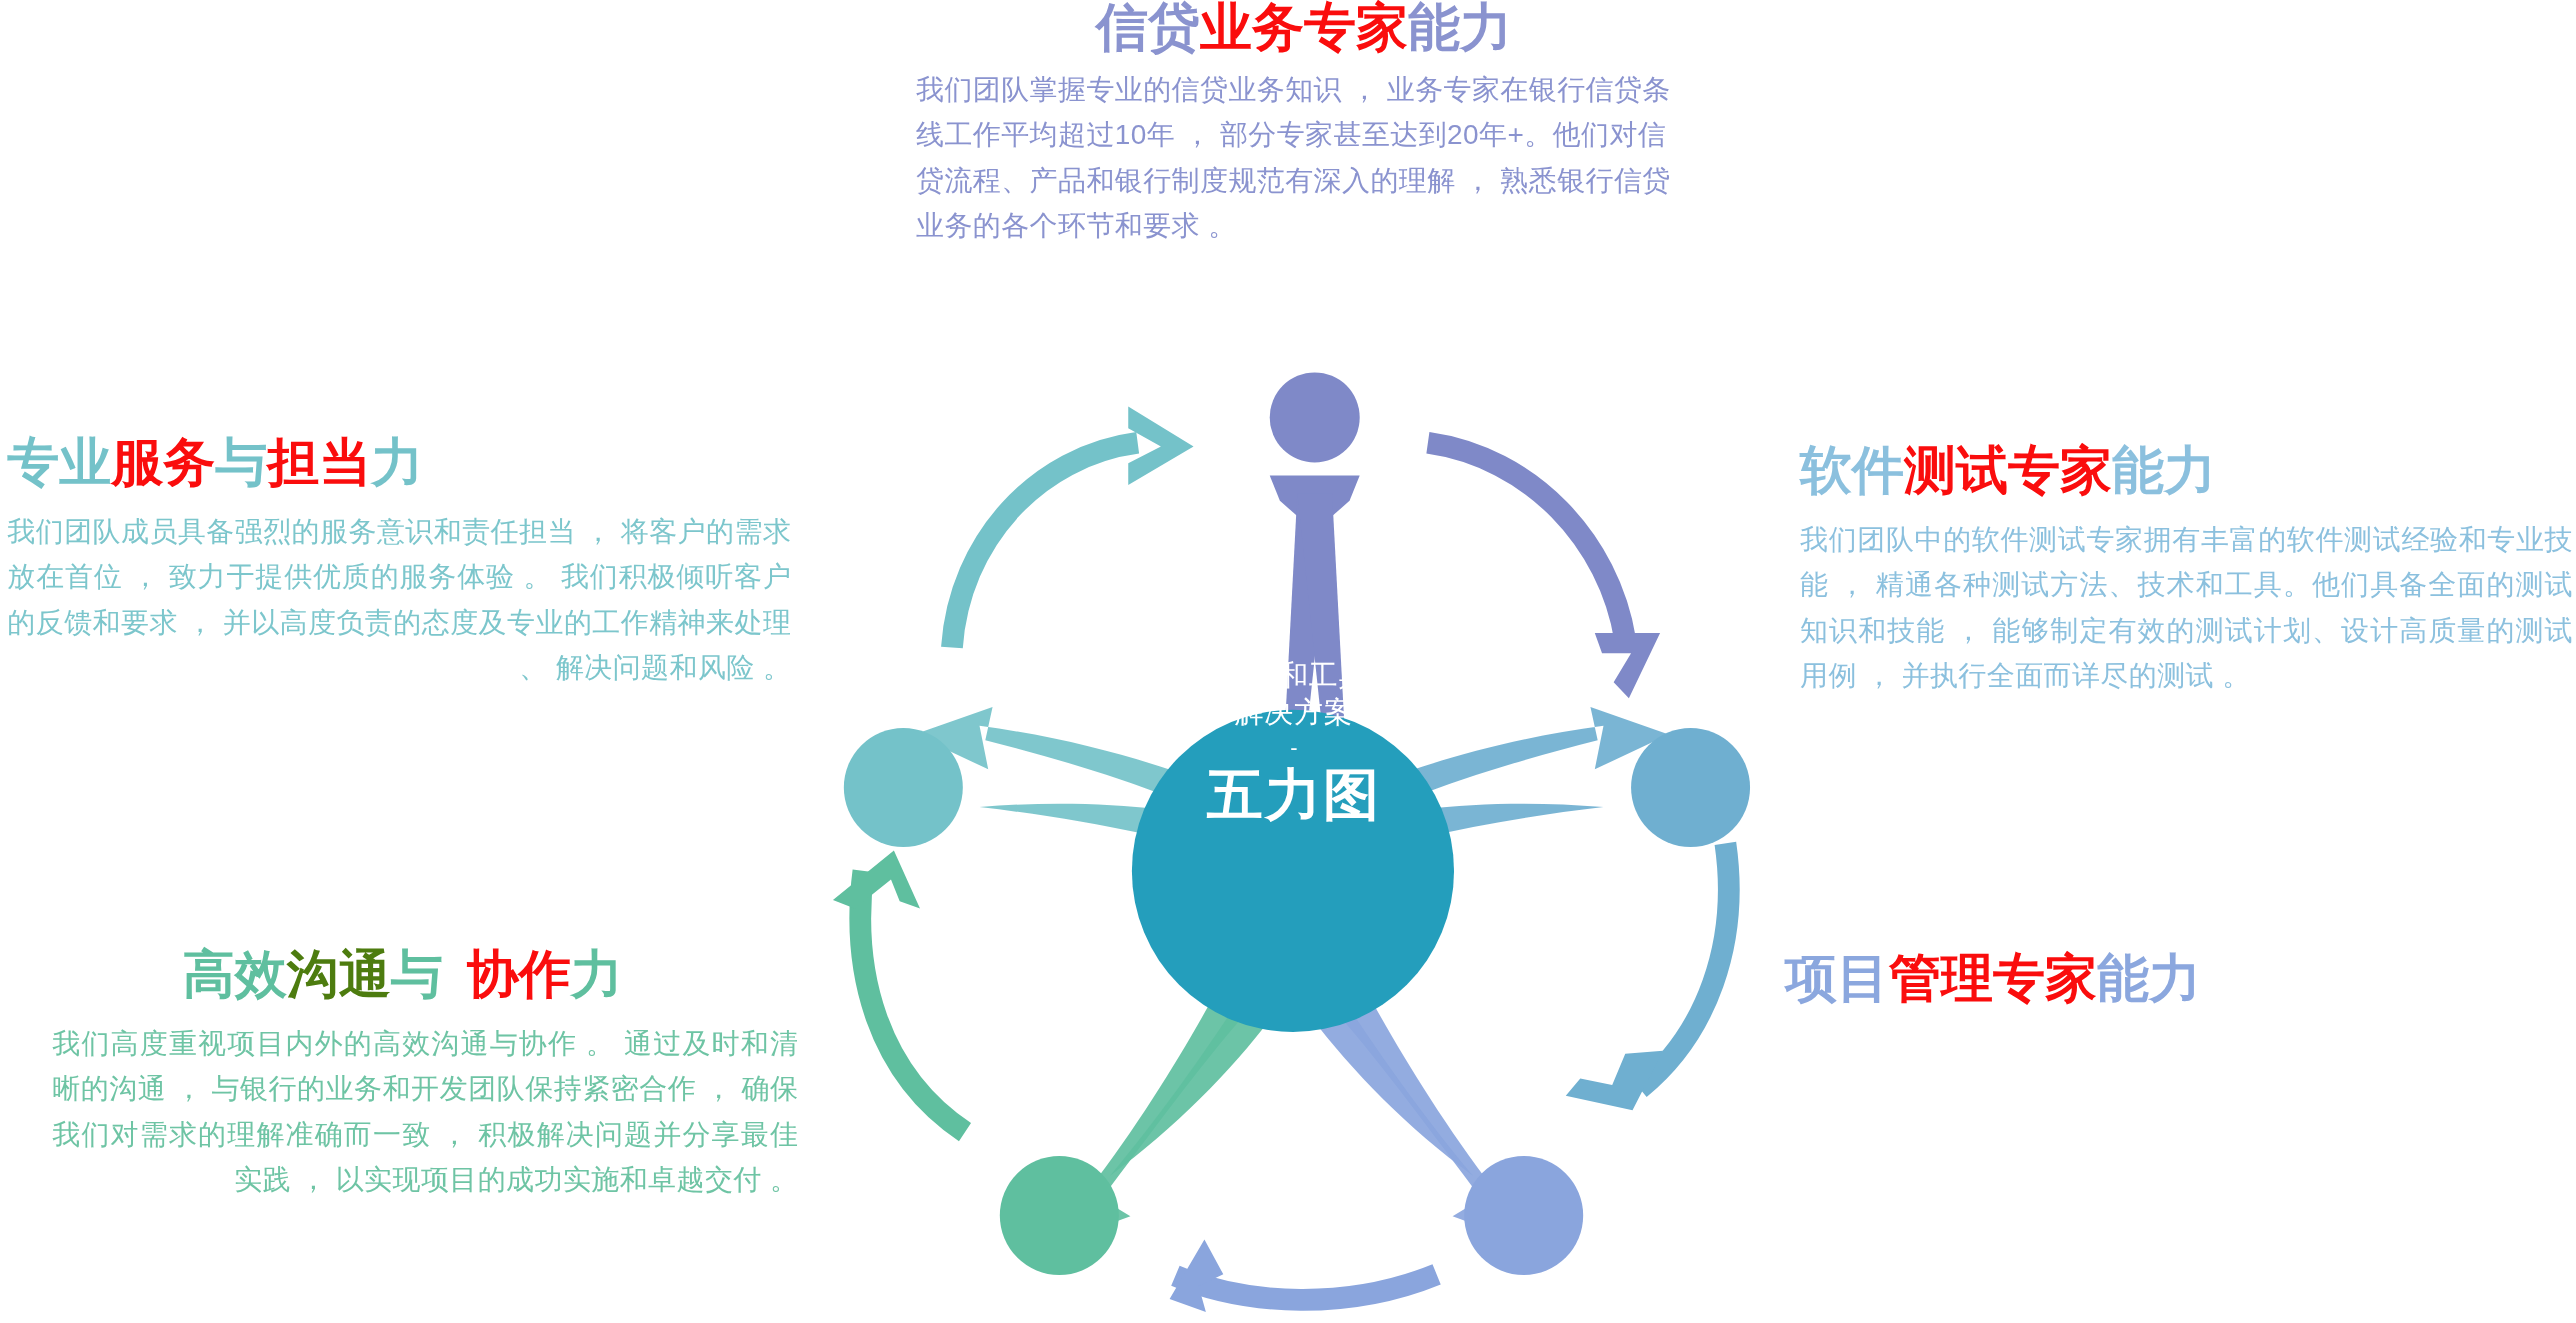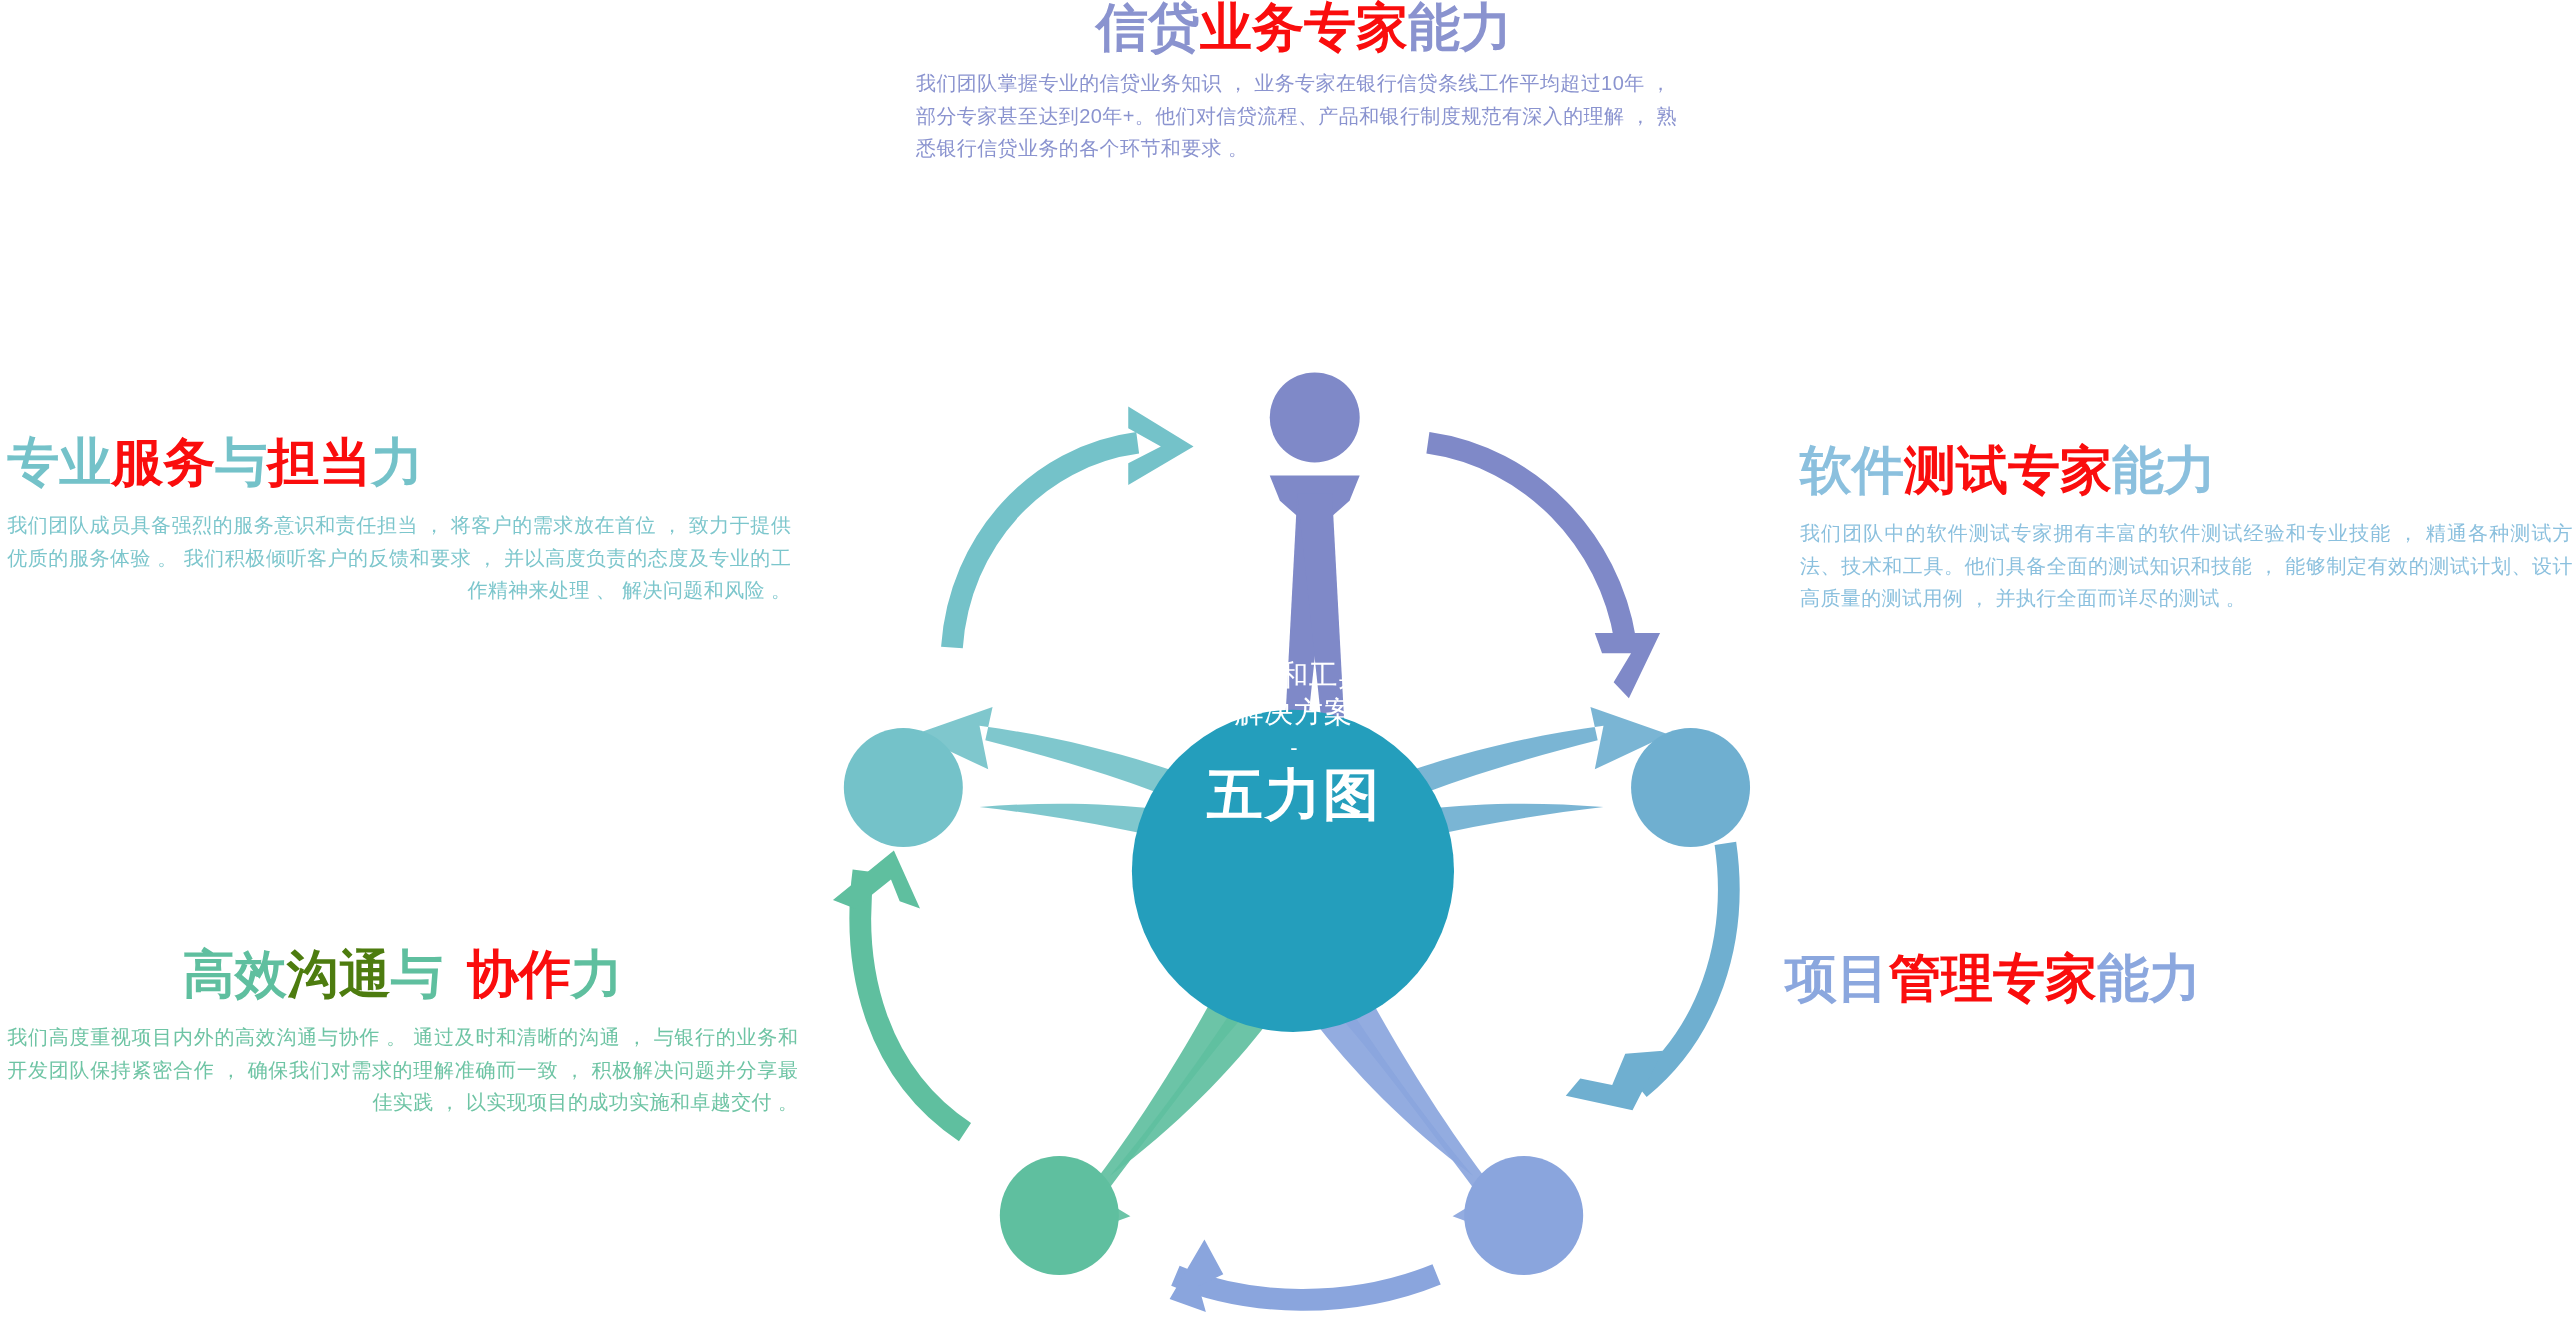--- a/index.html
+++ b/index.html
@@ -54,21 +54,21 @@
   .block { position: absolute; }
 
   .block-title {
     font-size: 52px;
     font-weight: bold;
     line-height: 1.06;
     white-space: nowrap;
     margin: 0 0 19px 0;
   }
   .block-body {
-    font-size: 20px;
+    font-size: 28px;
     line-height: 1.62;
     margin: 0;
     text-align: justify;
     text-align-last: right;
     letter-spacing: 0.4px;
   }
 
   
   #block-credit {
     left: 916px;
@@ -208,21 +208,21 @@
   <p class="block-body" style="color: rgb(138, 147, 207);">我们团队掌握专业的信贷业务知识 ， 业务专家在银行信贷条线工作平均超过10年 ， 部分专家甚至达到20年+。他们对信贷流程、产品和银行制度规范有深入的理解 ， 熟悉银行信贷业务的各个环节和要求 。</p>
 </div>
 
 <div class="block" id="block-service">
   <h2 class="block-title"><span style="color: rgb(116, 194, 201);">专业</span><span style="color: rgb(250, 13, 13);">服务</span><span style="color: rgb(116, 194, 201);">与</span><span style="color: rgb(250, 13, 13);">担当</span><span style="color: rgb(116, 194, 201);">力</span></h2>
   <p class="block-body" style="color: rgb(124, 198, 204);">我们团队成员具备强烈的服务意识和责任担当 ， 将客户的需求放在首位 ， 致力于提供优质的服务体验 。 我们积极倾听客户的反馈和要求 ， 并以高度负责的态度及专业的工作精神来处理 、 解决问题和风险 。</p>
 </div>
 
 <div class="block" id="block-comm">
   <h2 class="block-title"><span style="color: rgb(95, 191, 159);">高效</span><span style="color: #4d7c0f;">沟通</span><span style="color: rgb(95, 191, 159);">与</span><span style="color: rgb(250, 13, 13); margin-left: 24px;">协作</span><span style="color: rgb(95, 191, 159);">力</span></h2>
-  <p class="block-body" style="color: rgb(110, 196, 164);">我们高度重视项目内外的高效沟通与协作 。 通过及时和清晰的沟通 ， 与银行的业务和开发团队保持紧密合作 ， 确保我们对需求的理解准确而一致 ， 积极解决问题并分享最佳实践 ， 以实现项目的成功实施和卓越交付 。</p>
+  <p class="block-body" style="color: rgb(110, 196, 164); margin-left: 45px;">我们高度重视项目内外的高效沟通与协作 。 通过及时和清晰的沟通 ， 与银行的业务和开发团队保持紧密合作 ， 确保我们对需求的理解准确而一致 ， 积极解决问题并分享最佳实践 ， 以实现项目的成功实施和卓越交付 。</p>
 </div>
 
 <div class="block" id="block-qa">
   <h2 class="block-title"><span style="color: rgb(139, 192, 222);">软件</span><span style="color: rgb(250, 13, 13);">测试专家</span><span style="color: rgb(139, 192, 222);">能力</span></h2>
   <p class="block-body" style="color: rgb(139, 192, 222);">我们团队中的软件测试专家拥有丰富的软件测试经验和专业技能 ， 精通各种测试方法、技术和工具。他们具备全面的测试知识和技能 ， 能够制定有效的测试计划、设计高质量的测试用例 ， 并执行全面而详尽的测试 。</p>
 </div>
 
 <div class="block" id="block-pm">
   <h2 class="block-title"><span style="color: rgb(139, 167, 222);">项目</span><span style="color: rgb(250, 13, 13);">管理专家</span><span style="color: rgb(139, 167, 222);">能力</span></h2>
 </div>

